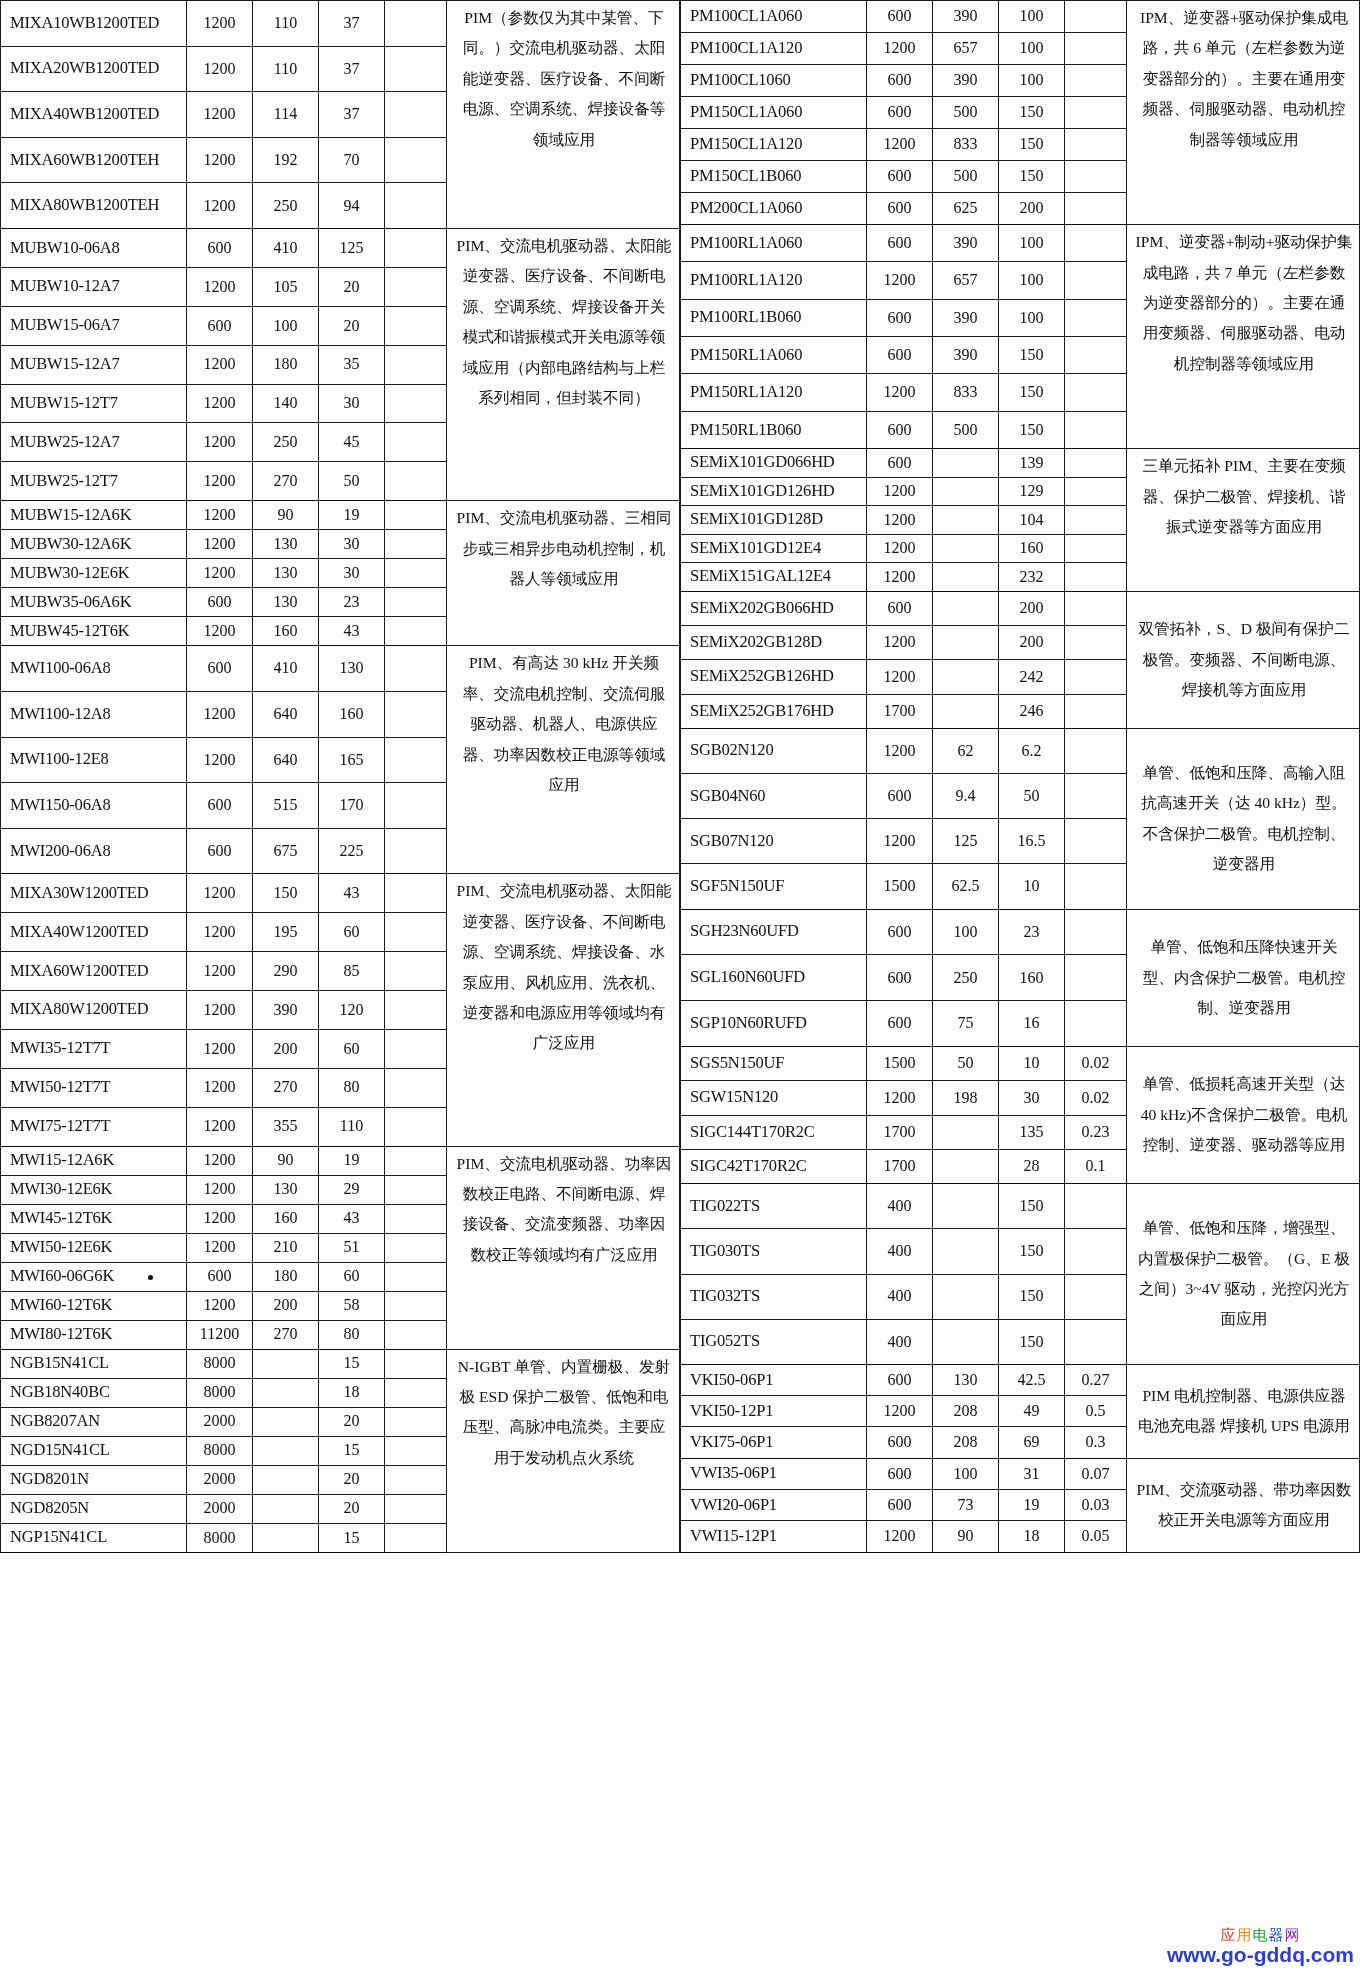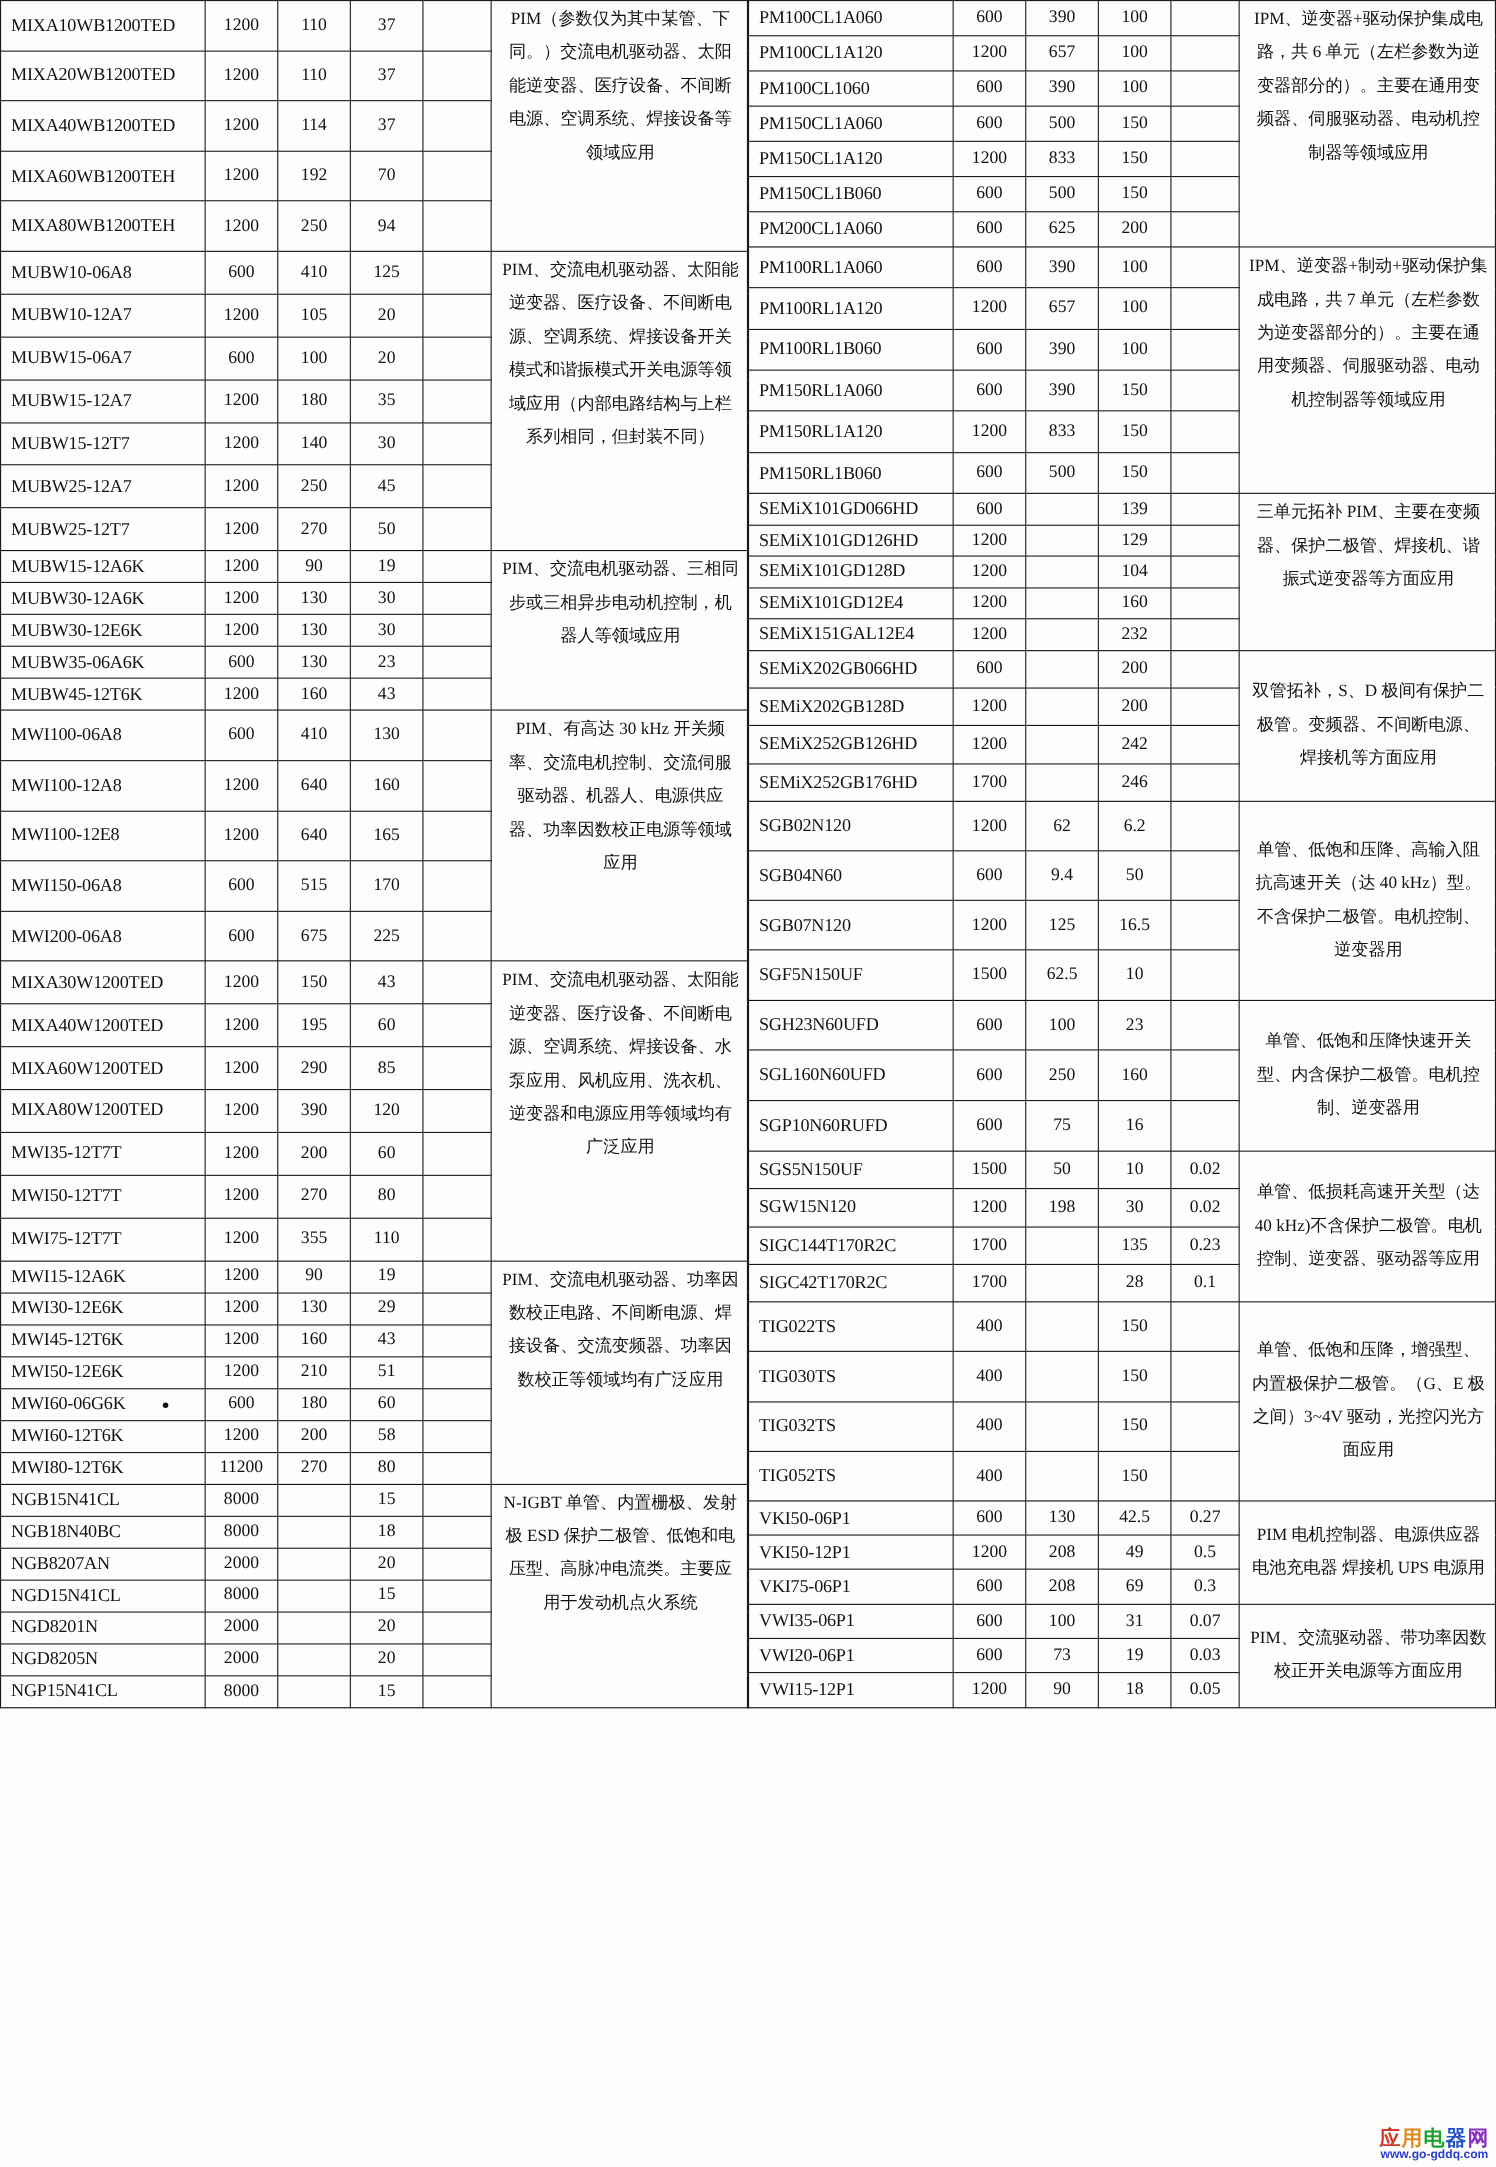--- a/index.html
+++ b/index.html
@@ -49,23 +49,23 @@
   tr.gend > td{border-bottom:1.6px solid #0d0d0d;}
   .dot{
     display:inline-block;width:5px;height:5px;border-radius:50%;
     background:#111;vertical-align:middle;margin-left:34px;
   }
   .wm{
     position:absolute;right:6px;bottom:4px;
     text-align:center;line-height:1.05;
     pointer-events:none;
   }
-  .wm .cn{font-size:19px;font-weight:bold;letter-spacing:1px;}
+  .wm .cn{font-size:15px;font-weight:normal;letter-spacing:1px;}
   .wm .cn i{font-style:normal;}
-  .wm .u{font-size:11px;color:#2a3fd0;font-family:"Liberation Sans",sans-serif;font-weight:bold;}
+  .wm .u{font-size:21px;color:#2a3fd0;font-family:"Liberation Sans",sans-serif;font-weight:bold;}
   .g1{color:#d03a2a}.g2{color:#e08a1e}.g3{color:#1fa02f}.g4{color:#2050c8}.g5{color:#8a2fc0}
 </style>
 </head>
 <body>
 
 <div id="sheet">
 
   <div class="half">
     <table>
       <tbody id="left-body">

